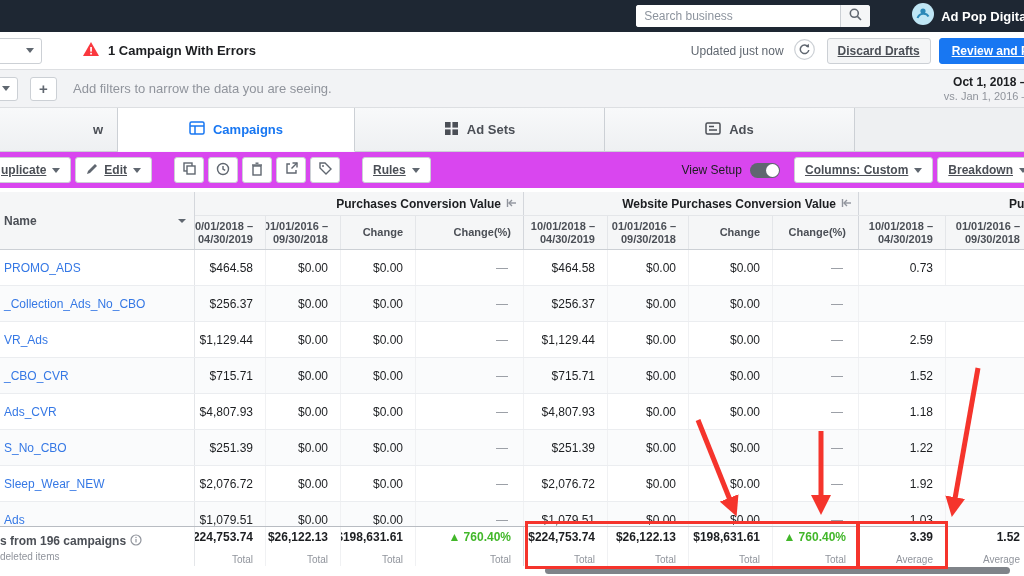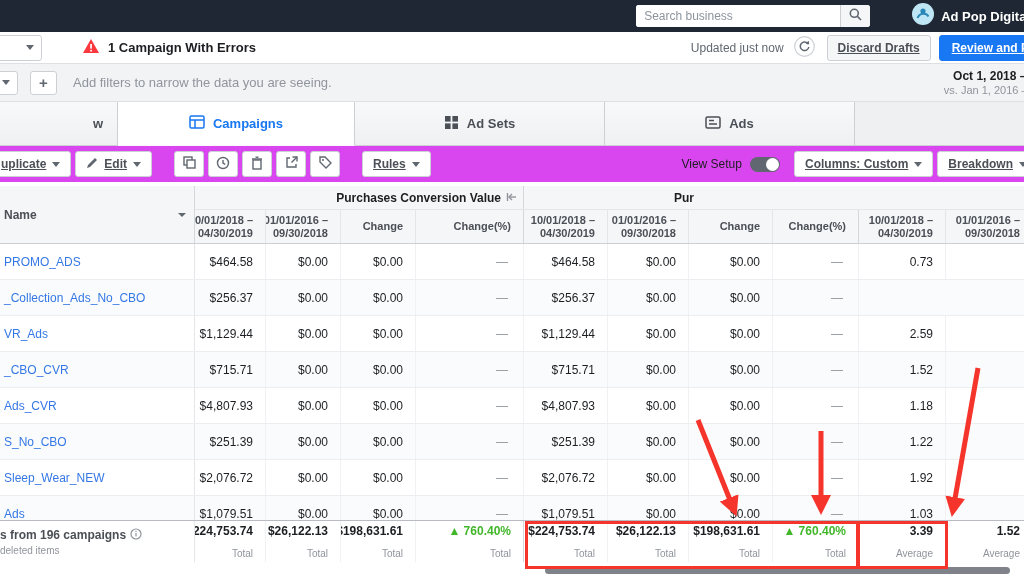--- a/index.html
+++ b/index.html
@@ -17,21 +17,21 @@
   
   .topbar{height:32px;background:var(--topbar);display:flex;align-items:center;padding-left:8px;}
   .search{display:flex;height:22px;width:234px;border-radius:3px;overflow:hidden;background:#fff;gap:24px;}
   .search input{flex:1;border:none;outline:none;padding:0 8px;font-size:12px;font-family:inherit;color:#1c1e21;min-width:0;}
   .search input::placeholder{color:#8d949e;}
   .search-btn{width:30px;background:#f5f6f7;border:none;border-left:1px solid #ccd0d5;display:flex;align-items:center;justify-content:center;cursor:pointer;}
   .account{display:flex;align-items:center;gap:7px;margin-left:42px;margin-right:-6px;white-space:nowrap;cursor:pointer;}
   .account-name{color:#fff;font-weight:bold;font-size:13px;}
 
   
-  .alertbar{height:32px;box-sizing:border-box;background:#fff;border-bottom:1px solid #dddfe2;display:flex;align-items:center;padding-right:8px;}
+  .alertbar{height:38px;box-sizing:border-box;background:#fff;border-bottom:1px solid #dddfe2;display:flex;align-items:center;padding-right:8px;}
   .stub-select{width:48px;height:26px;box-sizing:border-box;background:#fff;border:1px solid #ccd0d5;border-radius:3px;margin-left:-6px;display:flex;align-items:center;justify-content:flex-end;padding-right:7px;cursor:pointer;}
   .error-group{display:flex;align-items:center;gap:8px;margin-left:40px;cursor:pointer;}
   .warn-icon path.tri{fill:var(--error);}
   .error-text{font-size:13px;font-weight:bold;color:#1c1e21;}
   .updated{font-size:12px;color:#606770;margin-right:10px;}
   .refresh-btn{background:none;border:none;padding:0;margin-right:12px;display:flex;align-items:center;cursor:pointer;}
   .btn{height:26px;box-sizing:border-box;border:1px solid #ccd0d5;border-radius:3px;background:#fff;font-family:inherit;font-size:12px;font-weight:bold;color:#4b4f56;display:inline-flex;align-items:center;gap:6px;padding:0 10px;cursor:pointer;white-space:nowrap;text-decoration:underline;}
   .btn.gray{background:#f5f6f7;}
   .btn.blue{background:var(--accent);border-color:var(--accent);color:#fff;margin-left:8px;margin-right:-26px;padding:0 12px;}
 
@@ -307,20 +307,30 @@
       <div class="gcell g1">
         <span>Purchases Conversion Value</span>
         <span>
           <svg width="11" height="10" viewBox="0 0 11 10">
               <line x1="1.5" y1="1" x2="1.5" y2="9" stroke="#90949c" stroke-width="1.4"></line>
               <line x1="3" y1="5" x2="10" y2="5" stroke="#90949c" stroke-width="1.4"></line>
               <path d="M6 2 L3 5 L6 8" fill="none" stroke="#90949c" stroke-width="1.4"></path>
             </svg>
         </span>
       </div>
+      <div class="gcell g2">
+        <span>Website Purchases Conversion Value</span>
+        <span>
+          <svg width="11" height="10" viewBox="0 0 11 10">
+              <line x1="1.5" y1="1" x2="1.5" y2="9" stroke="#90949c" stroke-width="1.4"></line>
+              <line x1="3" y1="5" x2="10" y2="5" stroke="#90949c" stroke-width="1.4"></line>
+              <path d="M6 2 L3 5 L6 8" fill="none" stroke="#90949c" stroke-width="1.4"></path>
+            </svg>
+        </span>
+      </div>
       <div class="gcell g3">
         <span>Pur</span>
       </div>
     </div>
     <div class="subrow">
       <div class="hc c1">
           <span>10/01/2018 –</span>
           <span>04/30/2019</span>
         </div>
       <div class="hc c2">

